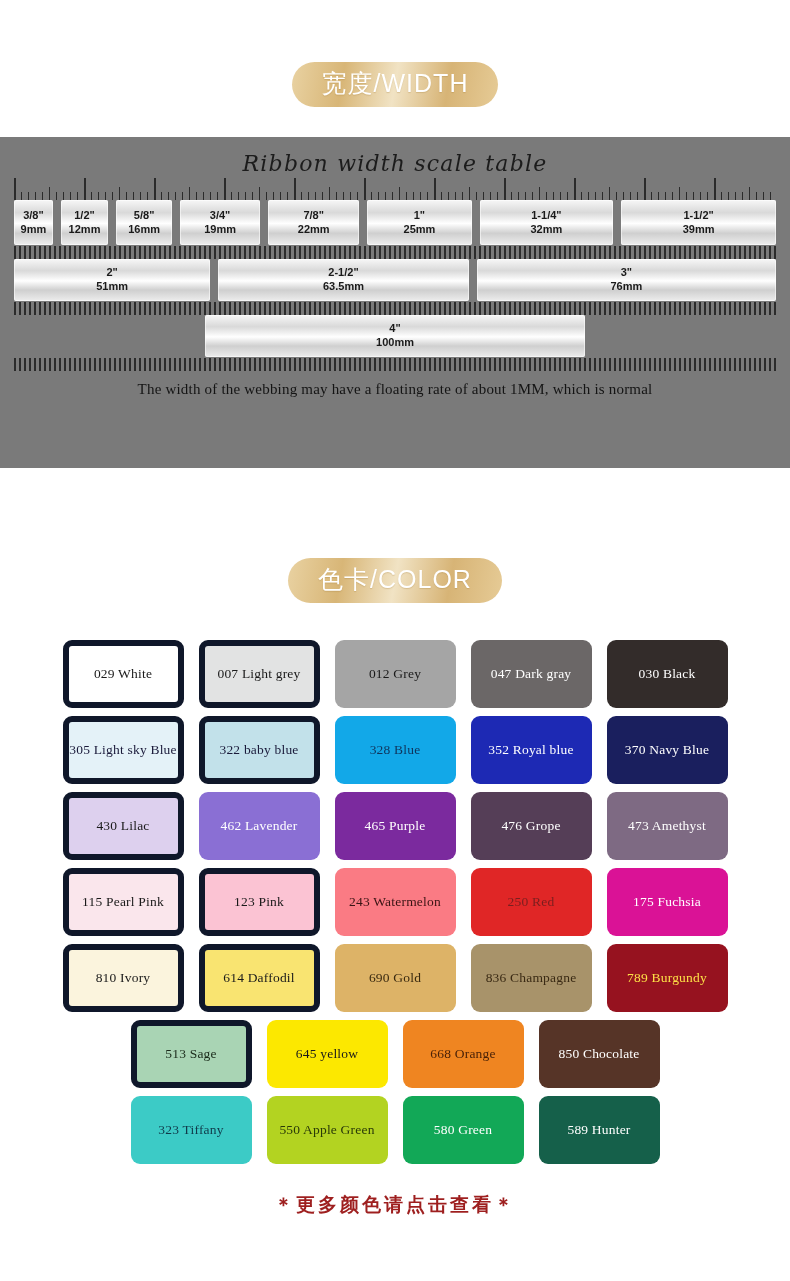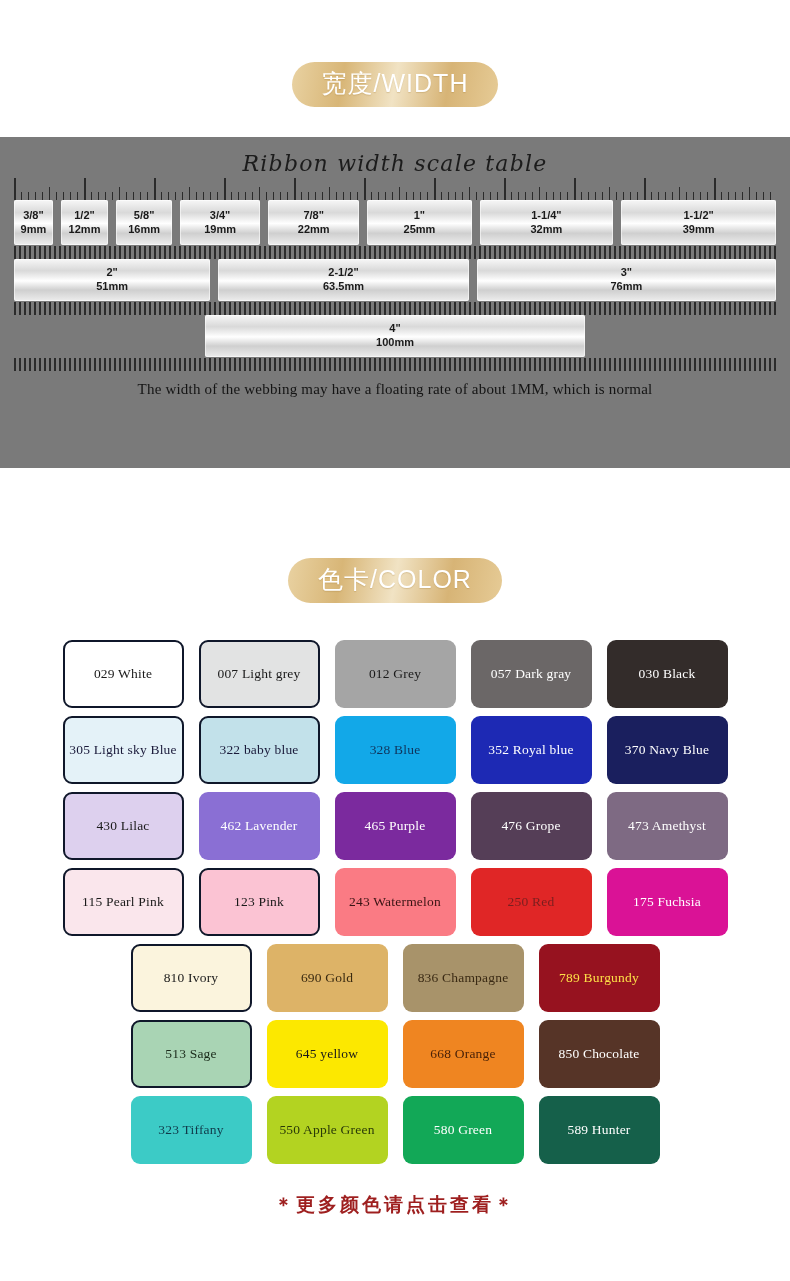--- a/index.html
+++ b/index.html
@@ -87,21 +87,21 @@
   }
   .crow{display:flex;gap:15px;}
   .swatch{
     width:121px;height:68px;border-radius:9px;
     display:flex;align-items:center;justify-content:center;
     font-family:"Liberation Serif",serif;
     font-size:13.5px;
     letter-spacing:.2px;
     box-sizing:border-box;
   }
-  .swatch.bordered{border:2px solid #0f172a;}
+  .swatch.bordered{border:6px solid #0f172a;}
   .footer-note{
     position:absolute;left:0;top:1192px;width:790px;
     text-align:center;
     font-family:"Liberation Sans",sans-serif;
     font-size:19px;
     font-weight:bold;
     color:#9e1f1f;
     letter-spacing:3px;
   }
 </style>
@@ -753,21 +753,21 @@
 
 <div class="badge-wrap" id="color-badge-wrap" style="position:absolute;top:558px;left:0;">
   <span class="badge">色卡/COLOR</span>
 </div>
 
 <div class="color-grid" id="color-grid">
     <div class="crow">
       <div class="swatch bordered" style="background: rgb(255, 255, 255); color: rgb(26, 26, 26);">029  White</div>
       <div class="swatch bordered" style="background: rgb(226, 227, 227); color: rgb(26, 26, 26);">007  Light grey</div>
       <div class="swatch" style="background: rgb(165, 165, 165); color: rgb(26, 26, 26);">012  Grey</div>
-      <div class="swatch" style="background: rgb(107, 103, 103); color: rgb(255, 255, 255);">057  Dark gray</div>
+      <div class="swatch" style="background: rgb(107, 103, 103); color: rgb(255, 255, 255);">047  Dark gray</div>
       <div class="swatch" style="background: rgb(51, 44, 42); color: rgb(255, 255, 255);">030  Black</div>
     </div>
     <div class="crow">
       <div class="swatch bordered" style="background: rgb(228, 242, 248); color: rgb(26, 26, 58);">305  Light sky Blue</div>
       <div class="swatch bordered" style="background: rgb(194, 225, 234); color: rgb(26, 26, 58);">322  baby blue</div>
       <div class="swatch" style="background: rgb(18, 168, 232); color: rgb(16, 52, 92);">328  Blue</div>
       <div class="swatch" style="background: rgb(29, 41, 180); color: rgb(255, 255, 255); text-align: right;">352  Royal blue</div>
       <div class="swatch" style="background: rgb(26, 31, 94); color: rgb(255, 255, 255);">370  Navy Blue</div>
     </div>
     <div class="crow">
@@ -779,20 +779,21 @@
     </div>
     <div class="crow">
       <div class="swatch bordered" style="background: rgb(250, 230, 236); color: rgb(26, 26, 26);">115  Pearl Pink</div>
       <div class="swatch bordered" style="background: rgb(251, 195, 211); color: rgb(26, 26, 26);">123  Pink</div>
       <div class="swatch" style="background: rgb(250, 123, 132); color: rgb(58, 20, 20);">243  Watermelon</div>
       <div class="swatch" style="background: rgb(224, 38, 38); color: rgb(122, 31, 31);">250  Red</div>
       <div class="swatch" style="background: rgb(218, 18, 150); color: rgb(255, 255, 255);">175  Fuchsia</div>
     </div>
     <div class="crow">
       <div class="swatch bordered" style="background: rgb(251, 244, 221); color: rgb(26, 26, 26);">810  Ivory</div>
+      <div class="swatch bordered" style="background: rgb(249, 228, 113); color: rgb(26, 26, 26);">614  Daffodil</div>
       <div class="swatch" style="background: rgb(221, 179, 103); color: rgb(58, 42, 16);">690  Gold</div>
       <div class="swatch" style="background: rgb(168, 147, 106); color: rgb(58, 42, 20);">836  Champagne</div>
       <div class="swatch" style="background: rgb(150, 18, 31); color: #fde047;">789  Burgundy</div>
     </div>
     <div class="crow">
       <div class="swatch bordered" style="background: rgb(169, 212, 180); color: rgb(26, 42, 26);">513  Sage</div>
       <div class="swatch" style="background: rgb(252, 232, 0); color: rgb(26, 26, 26);">645  yellow</div>
       <div class="swatch" style="background: rgb(239, 133, 33); color: rgb(74, 34, 8);">668  Orange</div>
       <div class="swatch" style="background: rgb(86, 52, 39); color: rgb(255, 255, 255);">850  Chocolate</div>
     </div>

